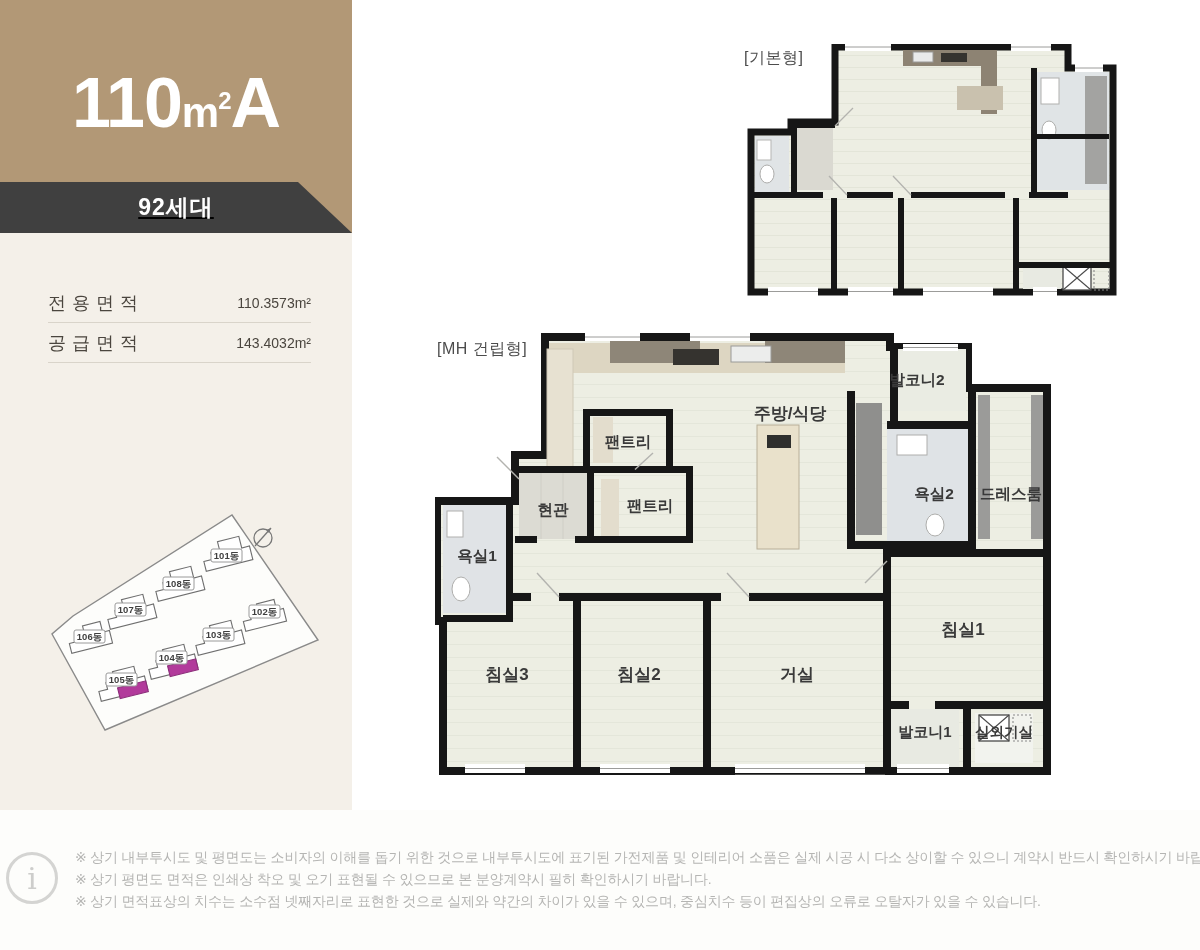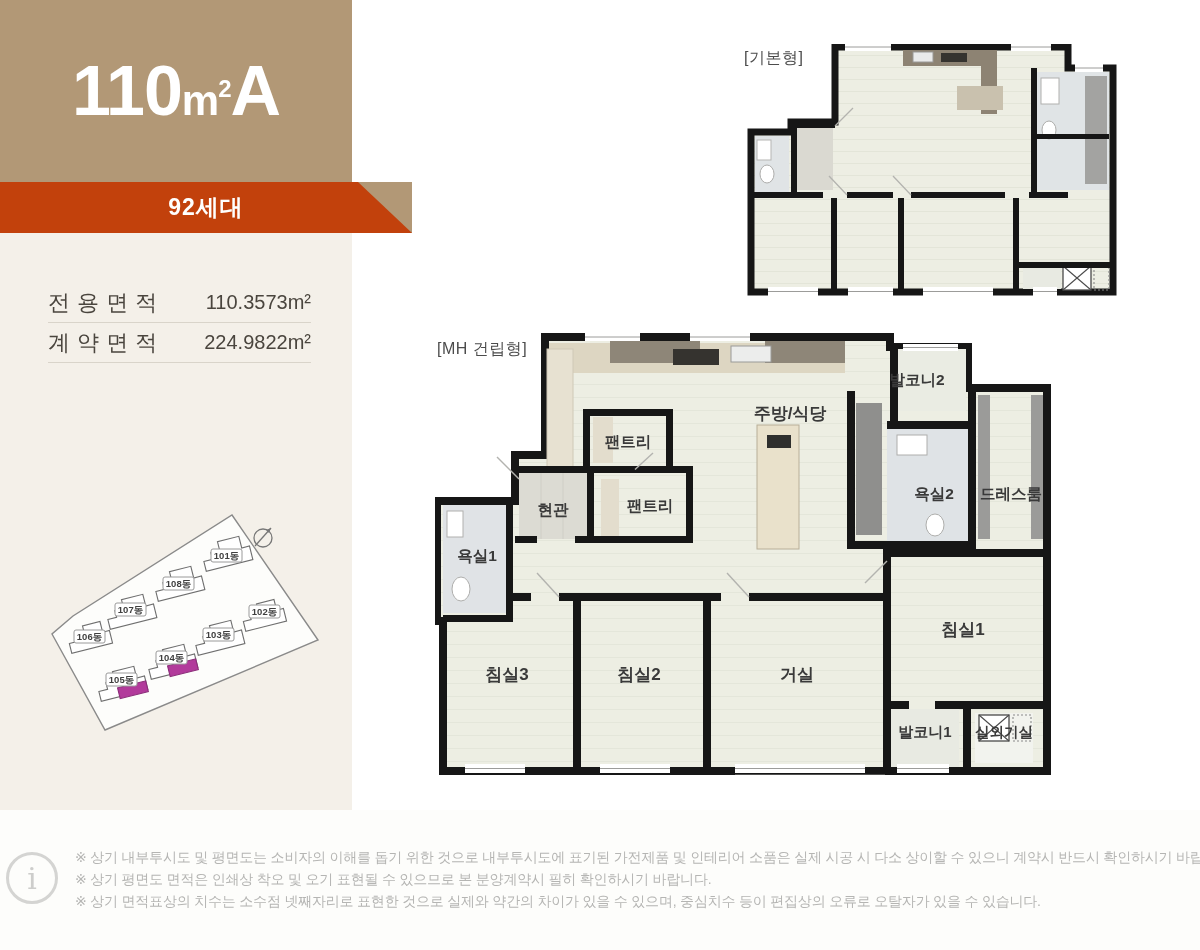--- a/index.html
+++ b/index.html
@@ -6,46 +6,46 @@
   body{
     width:1200px;height:950px;position:relative;overflow:hidden;
     background:#ffffff;
     font-family:"Liberation Sans","DejaVu Sans",sans-serif;
     -webkit-font-smoothing:antialiased;
   }
   
   .left-panel{position:absolute;left:0;top:0;width:352px;height:810px;background:#f4f0e9;}
   .header-band{position:absolute;left:0;top:0;width:352px;height:182px;background:#b29876;}
   .unit-title{
-    position:absolute;left:0;top:0;width:100%;height:182px;
+    position:absolute;left:0;top:12px;width:100%;height:182px;
     display:flex;align-items:baseline;justify-content:center;
     color:#ffffff;font-weight:bold;letter-spacing:-1px;padding-top:0;
   }
   .unit-title .big{font-size:70px;line-height:182px;}
   .unit-title .mid{font-size:42px;}
   .unit-title sup{font-size:24px;vertical-align:super;position:relative;top:-18px;font-weight:bold;}
   .ribbon{
-    position:absolute;left:0;top:182px;width:412px;height:51px;background:#c2410c;
+    position:absolute;left:0;top:182px;width:352px;height:51px;background:#404040;text-decoration:underline;
   }
   .ribbon-label{
     width:100%;height:51px;line-height:51px;text-align:center;
     color:#fff;font-size:23px;font-weight:bold;letter-spacing:1px;
   }
   .ribbon-corner{
     position:absolute;right:0;top:0;width:54px;height:51px;background:#b29876;
     clip-path:polygon(0 0,100% 0,100% 100%);
   }
   
   .area-table{position:absolute;left:48px;top:283px;width:263px;}
   .area-row{
     display:flex;justify-content:space-between;align-items:center;
     height:39px;border-bottom:1px solid #d9d4ca;
   }
-  .area-label{font-size:22px;color:#4a453e;letter-spacing:0.5px;}
-  .area-value{font-size:20px;color:#4a453e;}
+  .area-label{font-size:18px;color:#4a453e;letter-spacing:0.5px;}
+  .area-value{font-size:14px;color:#4a453e;}
   
   .sitemap{position:absolute;left:40px;top:512px;width:280px;height:230px;}
   
   .plan-title{position:absolute;font-size:16px;color:#4c4c4c;font-weight:500;letter-spacing:0.5px;}
   #basic-title{left:744px;top:48px;}
   #mh-title{left:437px;top:339px;}
   .plan-svg{position:absolute;}
   #plan-basic{left:743px;top:44px;}
   #plan-mh{left:435px;top:333px;}
   .room-label{
@@ -78,22 +78,22 @@
     <div class="ribbon-label">92세대</div>
     <div class="ribbon-corner"></div>
   </div>
 
   <div class="area-table">
     <div class="area-row">
       <span class="area-label">전 용 면 적</span>
       <span class="area-value">110.3573m²</span>
     </div>
     <div class="area-row">
-      <span class="area-label">계 약 면 적</span>
-      <span class="area-value">224.9822m²</span>
+      <span class="area-label">공 급 면 적</span>
+      <span class="area-value">143.4032m²</span>
     </div>
   </div>
 
   <div class="sitemap">
     <svg width="280" height="230" viewBox="0 0 280 230">
       <g>
         <polygon points="192,3 278,128 65,218 12,122 33,104" fill="#fdfdfb" stroke="#8a8a8a" stroke-width="1.4"></polygon>
       </g>
 
       <g stroke="#777" fill="none" stroke-width="1.3">

